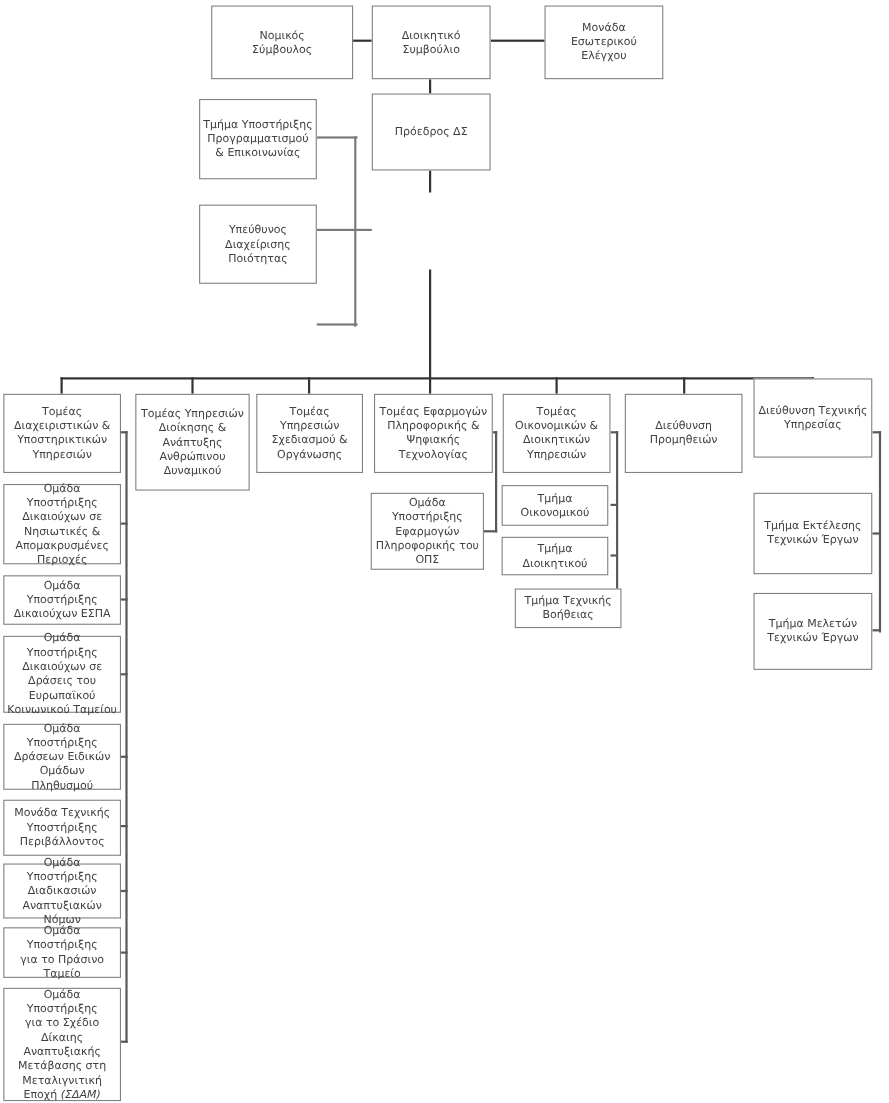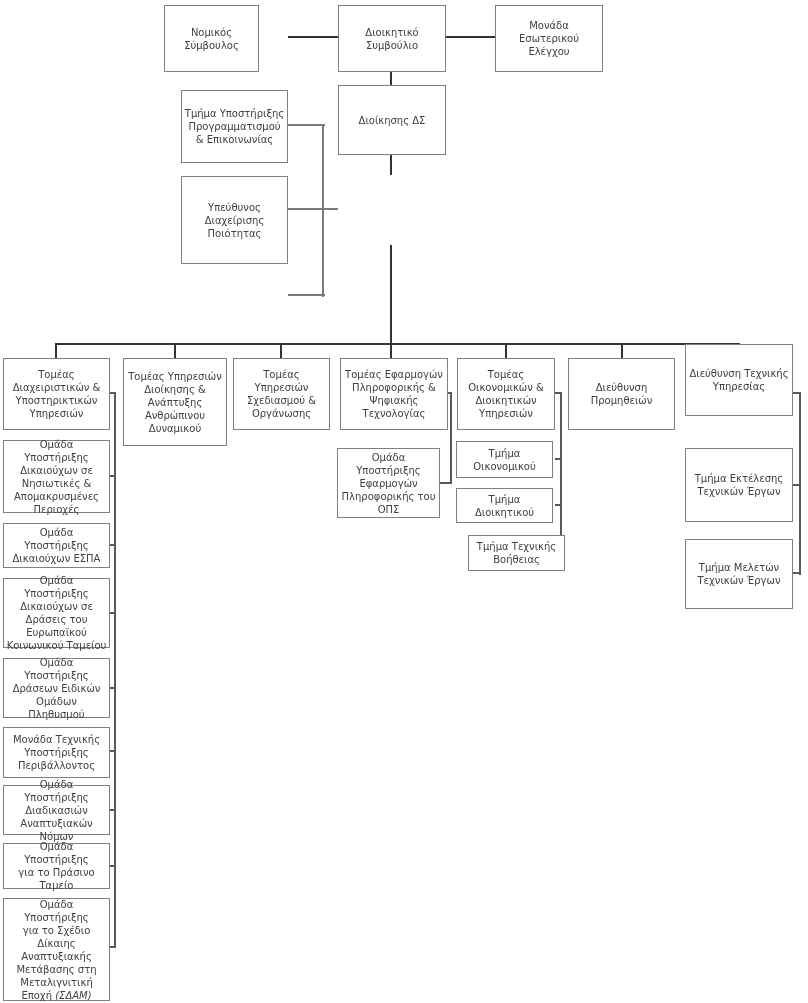--- a/index.html
+++ b/index.html
@@ -77,33 +77,33 @@
   <div class="vl c3" style="left:560px;top:392px;height:161px"></div>
   <div class="hl c3" style="left:555px;top:458px;width:6px"></div>
   <div class="hl c3" style="left:555px;top:504px;width:6px"></div>
   <div class="hl c3" style="left:555px;top:551px;width:6px"></div>
 
   <div class="hl c3" style="left:793px;top:392px;width:8px"></div>
   <div class="vl c3" style="left:799px;top:392px;height:183px"></div>
   <div class="hl c3" style="left:793px;top:484px;width:7px"></div>
   <div class="hl c3" style="left:793px;top:572px;width:7px"></div>
 
-  <div class="node" style="left:164px;top:5px;width:95px;height:67px">Νομικός
+  <div class="node" style="left:192px;top:5px;width:129px;height:67px">Νομικός
 Σύμβουλος</div>
   <div class="node" style="left:338px;top:5px;width:108px;height:67px">Διοικητικό
 Συμβούλιο</div>
   <div class="node" style="left:495px;top:5px;width:108px;height:67px">Μονάδα
 Εσωτερικού
 Ελέγχου</div>
 
   <div class="node" style="left:181px;top:90px;width:107px;height:73px">Τμήμα Υποστήριξης
 Προγραμματισμού
 &amp; Επικοινωνίας</div>
-  <div class="node" style="left:338px;top:85px;width:108px;height:70px">Διοίκησης ΔΣ</div>
-  <div class="node" style="left:181px;top:176px;width:107px;height:88px">Υπεύθυνος
+  <div class="node" style="left:338px;top:85px;width:108px;height:70px">Πρόεδρος ΔΣ</div>
+  <div class="node" style="left:181px;top:186px;width:107px;height:72px">Υπεύθυνος
 Διαχείρισης
 Ποιότητας</div>
 
   <div class="node" style="left:3px;top:358px;width:107px;height:72px">Τομέας
 Διαχειριστικών &amp;
 Υποστηρικτικών
 Υπηρεσιών</div>
   <div class="node" style="left:123px;top:358px;width:104px;height:88px">Τομέας Υπηρεσιών
 Διοίκησης &amp;
 Ανάπτυξης

